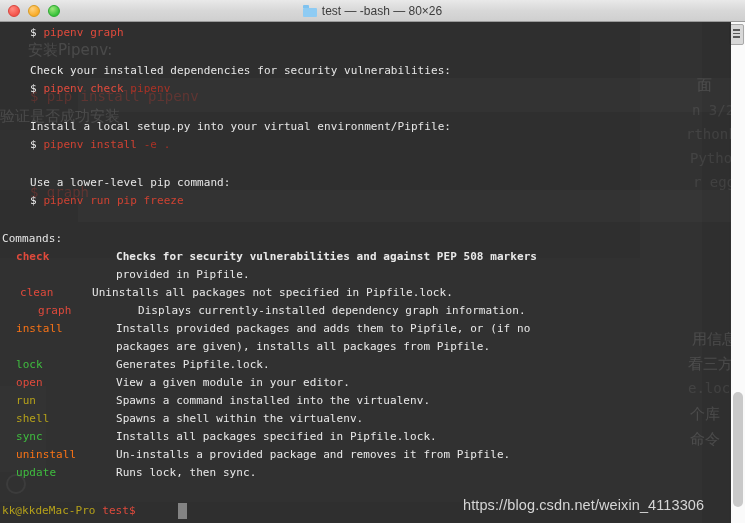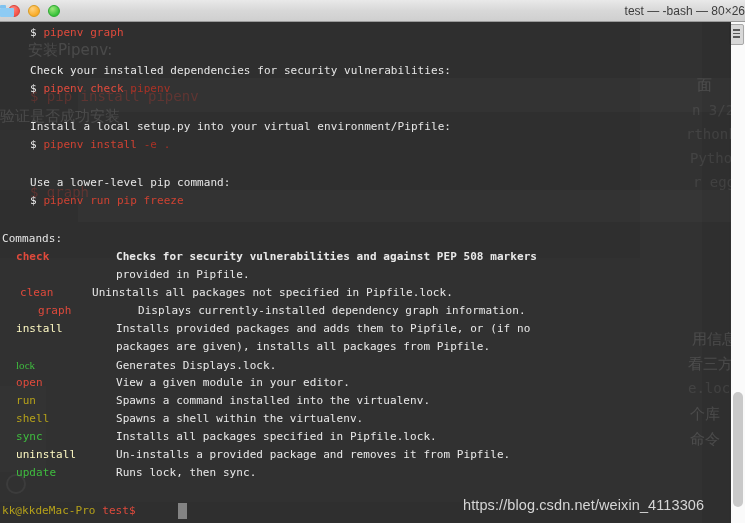--- a/index.html
+++ b/index.html
@@ -103,21 +103,21 @@
   .light.red    { background: radial-gradient(circle at 35% 30%, #ff8a80, #f4534a 70%); border: 1px solid #d8423a; }
   .light.yellow { background: radial-gradient(circle at 35% 30%, #ffd27f, #f9ab28 70%); border: 1px solid #d99a20; }
   .light.green  { background: radial-gradient(circle at 35% 30%, #9de77a, #36c23a 70%); border: 1px solid #2ba82f; }
 
   #title-center {
     position: absolute;
     left: 0; top: 0;
     width: 745px; height: 22px;
     display: flex;
     align-items: center;
-    justify-content: space-between;
+    justify-content: center;
     gap: 5px;
   }
   #folder-icon {
     width: 14px; height: 12px;
     position: relative;
     flex: none;
   }
   #folder-icon .tab {
     position: absolute;
     left: 0; top: 0;
@@ -197,21 +197,21 @@
     color: #e6e6e6;
     letter-spacing: 0.06px;
   }
   .ind0  { padding-left: 2px; }
   .ind1  { padding-left: 30px; }
 
   .c-white   { color: #e9e9e9; }
   .c-red     { color: #e04a3c; }
   .c-red-dim { color: #a93226; }
   .c-red2    { color: #cf4232; }
-  .c-magenta { color: #fef9c3; }
+  .c-magenta { color: #f97316; }
   .c-green   { color: #3fbd3f; }
   .c-yellow  { color: #b5a11a; }
   .c-prompt-user { color: #b5a11a; }
 
   #cursor {
     position: absolute;
     left: 178px;
     top: 481px;
     width: 9px;
     height: 16px;
@@ -290,21 +290,21 @@
 
     <div class="term-line ind0" style="top:208px;">Commands:</div>
 
     <div id="commands-list">
         <div class="term-line" style="top: 226px; font-weight: bold;"><span class="c-red" style="display: inline-block; width: 116px; padding-left: 16px; box-sizing: border-box;">check</span><span class="c-white">Checks for security vulnerabilities and against PEP 508 markers</span></div>
         <div class="term-line" style="top: 244px;"><span class="c-red" style="display: inline-block; width: 116px; padding-left: 16px; box-sizing: border-box;"></span><span class="c-white">provided in Pipfile.</span></div>
         <div class="term-line" style="top: 262px;"><span class="c-red" style="display: inline-block; width: 92px; padding-left: 20px; box-sizing: border-box;">clean</span><span class="c-white">Uninstalls all packages not specified in Pipfile.lock.</span></div>
         <div class="term-line" style="top: 280px; padding-left: 22px;"><span class="c-red" style="display: inline-block; width: 116px; padding-left: 16px; box-sizing: border-box;">graph</span><span class="c-white">Displays currently-installed dependency graph information.</span></div>
         <div class="term-line" style="top: 298px;"><span class="c-magenta" style="display: inline-block; width: 116px; padding-left: 16px; box-sizing: border-box;">install</span><span class="c-white">Installs provided packages and adds them to Pipfile, or (if no</span></div>
         <div class="term-line" style="top: 316px;"><span class="c-magenta" style="display: inline-block; width: 116px; padding-left: 16px; box-sizing: border-box;"></span><span class="c-white">packages are given), installs all packages from Pipfile.</span></div>
-        <div class="term-line" style="top: 334px;"><span class="c-green" style="display: inline-block; width: 116px; padding-left: 16px; box-sizing: border-box; font-family: Liberation Serif, serif;">lock</span><span class="c-white">Generates Displays.lock.</span></div>
+        <div class="term-line" style="top: 334px;"><span class="c-green" style="display: inline-block; width: 116px; padding-left: 16px; box-sizing: border-box;">lock</span><span class="c-white">Generates Pipfile.lock.</span></div>
         <div class="term-line" style="top: 352px;"><span class="c-red" style="display: inline-block; width: 116px; padding-left: 16px; box-sizing: border-box;">open</span><span class="c-white">View a given module in your editor.</span></div>
         <div class="term-line" style="top: 370px;"><span class="c-yellow" style="display: inline-block; width: 116px; padding-left: 16px; box-sizing: border-box;">run</span><span class="c-white">Spawns a command installed into the virtualenv.</span></div>
         <div class="term-line" style="top: 388px;"><span class="c-yellow" style="display: inline-block; width: 116px; padding-left: 16px; box-sizing: border-box;">shell</span><span class="c-white">Spawns a shell within the virtualenv.</span></div>
         <div class="term-line" style="top: 406px;"><span class="c-green" style="display: inline-block; width: 116px; padding-left: 16px; box-sizing: border-box;">sync</span><span class="c-white">Installs all packages specified in Pipfile.lock.</span></div>
         <div class="term-line" style="top: 424px;"><span class="c-magenta" style="display: inline-block; width: 116px; padding-left: 16px; box-sizing: border-box;">uninstall</span><span class="c-white">Un-installs a provided package and removes it from Pipfile.</span></div>
         <div class="term-line" style="top: 442px;"><span class="c-green" style="display: inline-block; width: 116px; padding-left: 16px; box-sizing: border-box;">update</span><span class="c-white">Runs lock, then sync.</span></div>
       </div>
 
     <div class="term-line ind0" style="top:480px;"><span class="c-prompt-user">kk@kkdeMac-Pro</span><span> </span><span class="c-red">test</span><span class="c-red">$</span></div>
     <div id="cursor"></div>

